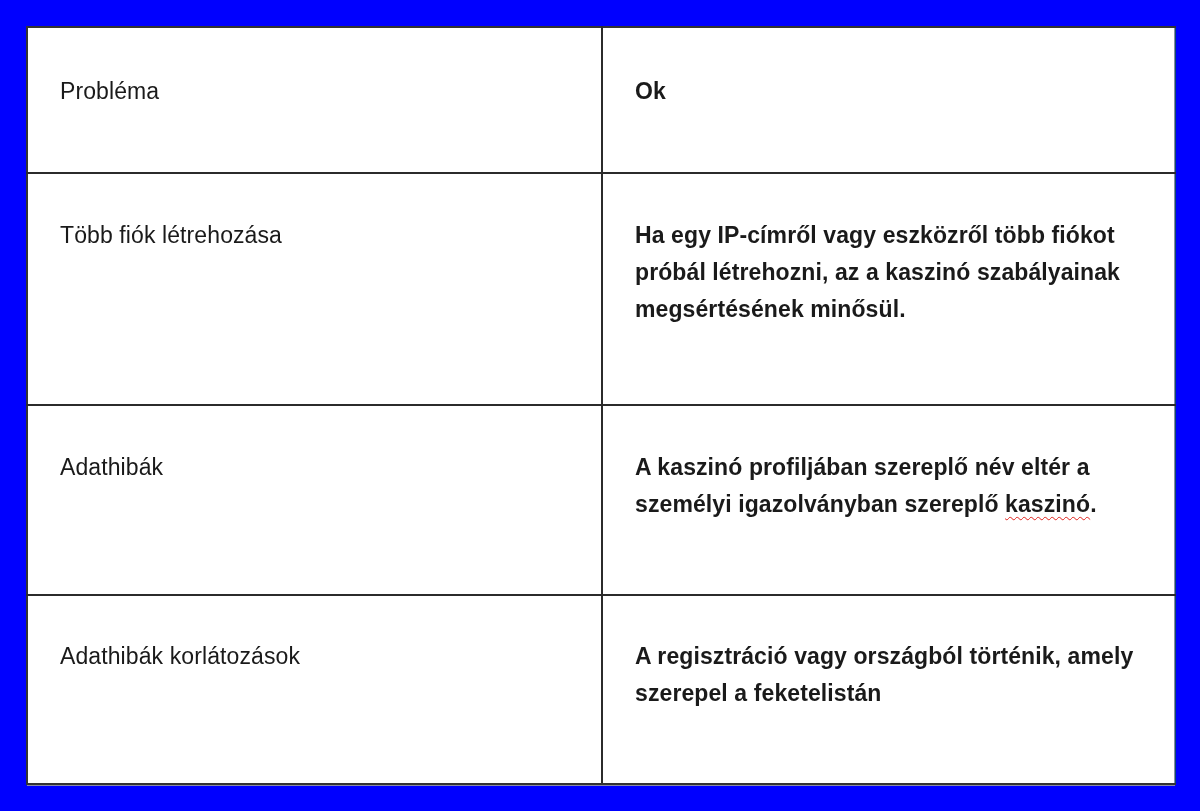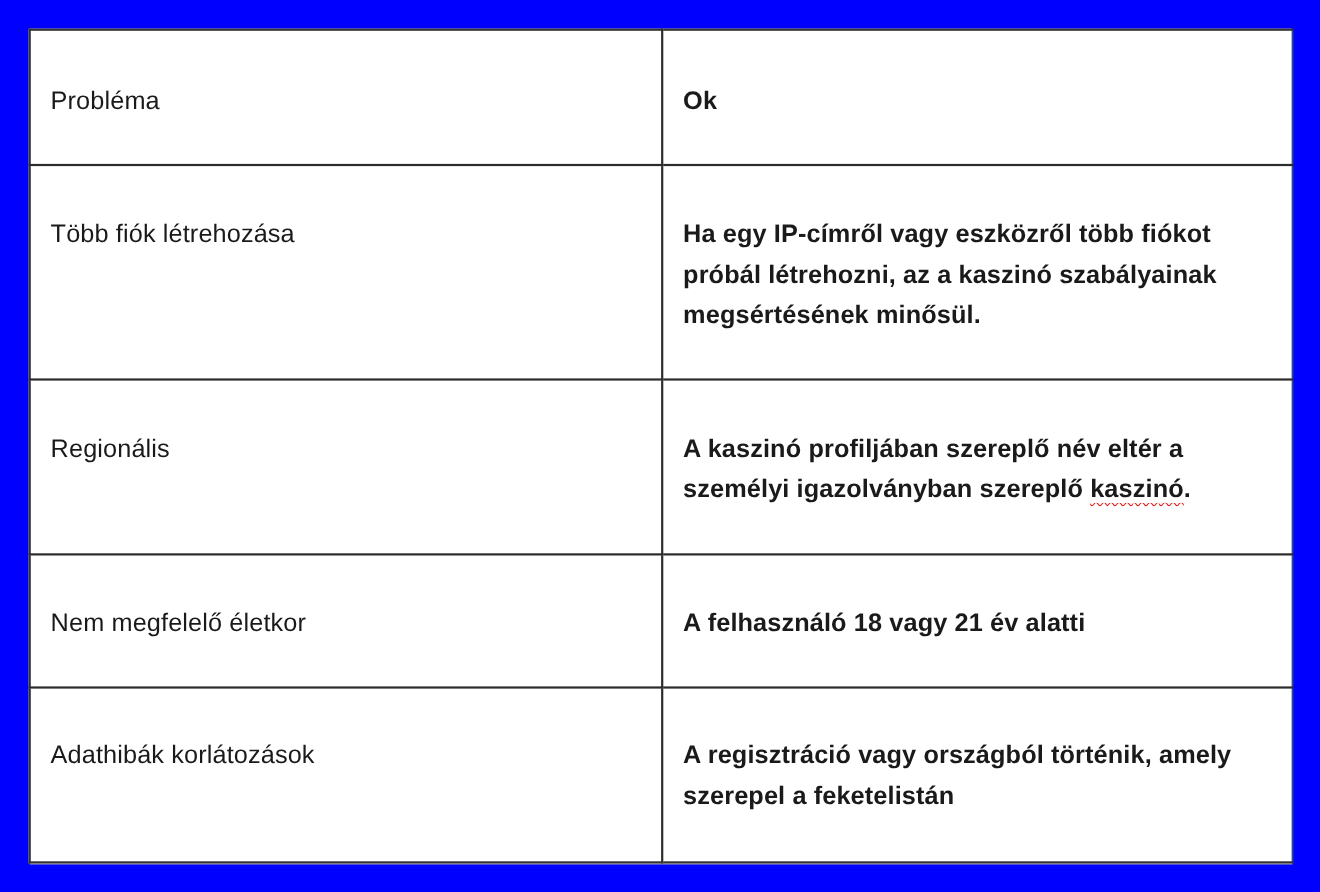--- a/index.html
+++ b/index.html
@@ -28,21 +28,21 @@
       left: 0;
       top: 0;
       width: 1148px;
       height: 759px;
       border-collapse: collapse;
       table-layout: fixed;
     }
     table.grid td {
       border: 2px solid #2b2b2b;
       vertical-align: top;
-      padding: 0 18px;
+      padding: 0 32px;
       color: #1a1a1a;
       font-size: 23px;
       line-height: 37px;
       letter-spacing: 0.1px;
       margin-top: 20px;
     }
     table.grid tr td:first-child { border-left: 2px solid #333; }
     table.grid tr:first-child td { border-top: 2px solid #333; }
     table.grid tr td:last-child { border-right: 1px solid #0c4a6e; font-weight: bold; }
     table.grid tr:last-child td { border-bottom: 2px solid #333; }
@@ -89,32 +89,24 @@
       <tr class="r1">
         <td>
           <span class="cell-text">Több fiók létrehozása</span>
         </td>
         <td style="padding-right: 10px;">
           <span class="cell-text" style="width: 550px;">Ha egy IP-címről vagy eszközről több fiókot próbál létrehozni, az a kaszinó szabályainak megsértésének minősül.</span>
         </td>
       </tr>
       <tr class="r2">
         <td>
-          <span class="cell-text">Regionális</span>
+          <span class="cell-text">Adathibák</span>
         </td>
         <td>
           <span class="cell-text" style="width: 520px;"><span>A kaszinó profiljában szereplő név eltér a személyi igazolványban szereplő </span><span class="spell-error">kaszinó</span><span>.</span></span>
-        </td>
-      </tr>
-      <tr class="r3">
-        <td>
-          <span class="cell-text">Nem megfelelő életkor</span>
-        </td>
-        <td>
-          <span class="cell-text">A felhasználó 18 vagy 21 év alatti</span>
         </td>
       </tr>
       <tr class="r4">
         <td>
           <span class="cell-text">Adathibák korlátozások</span>
         </td>
         <td>
           <span class="cell-text" style="width: 500px;">A regisztráció vagy országból történik, amely szerepel a feketelistán</span>
         </td>
       </tr>

